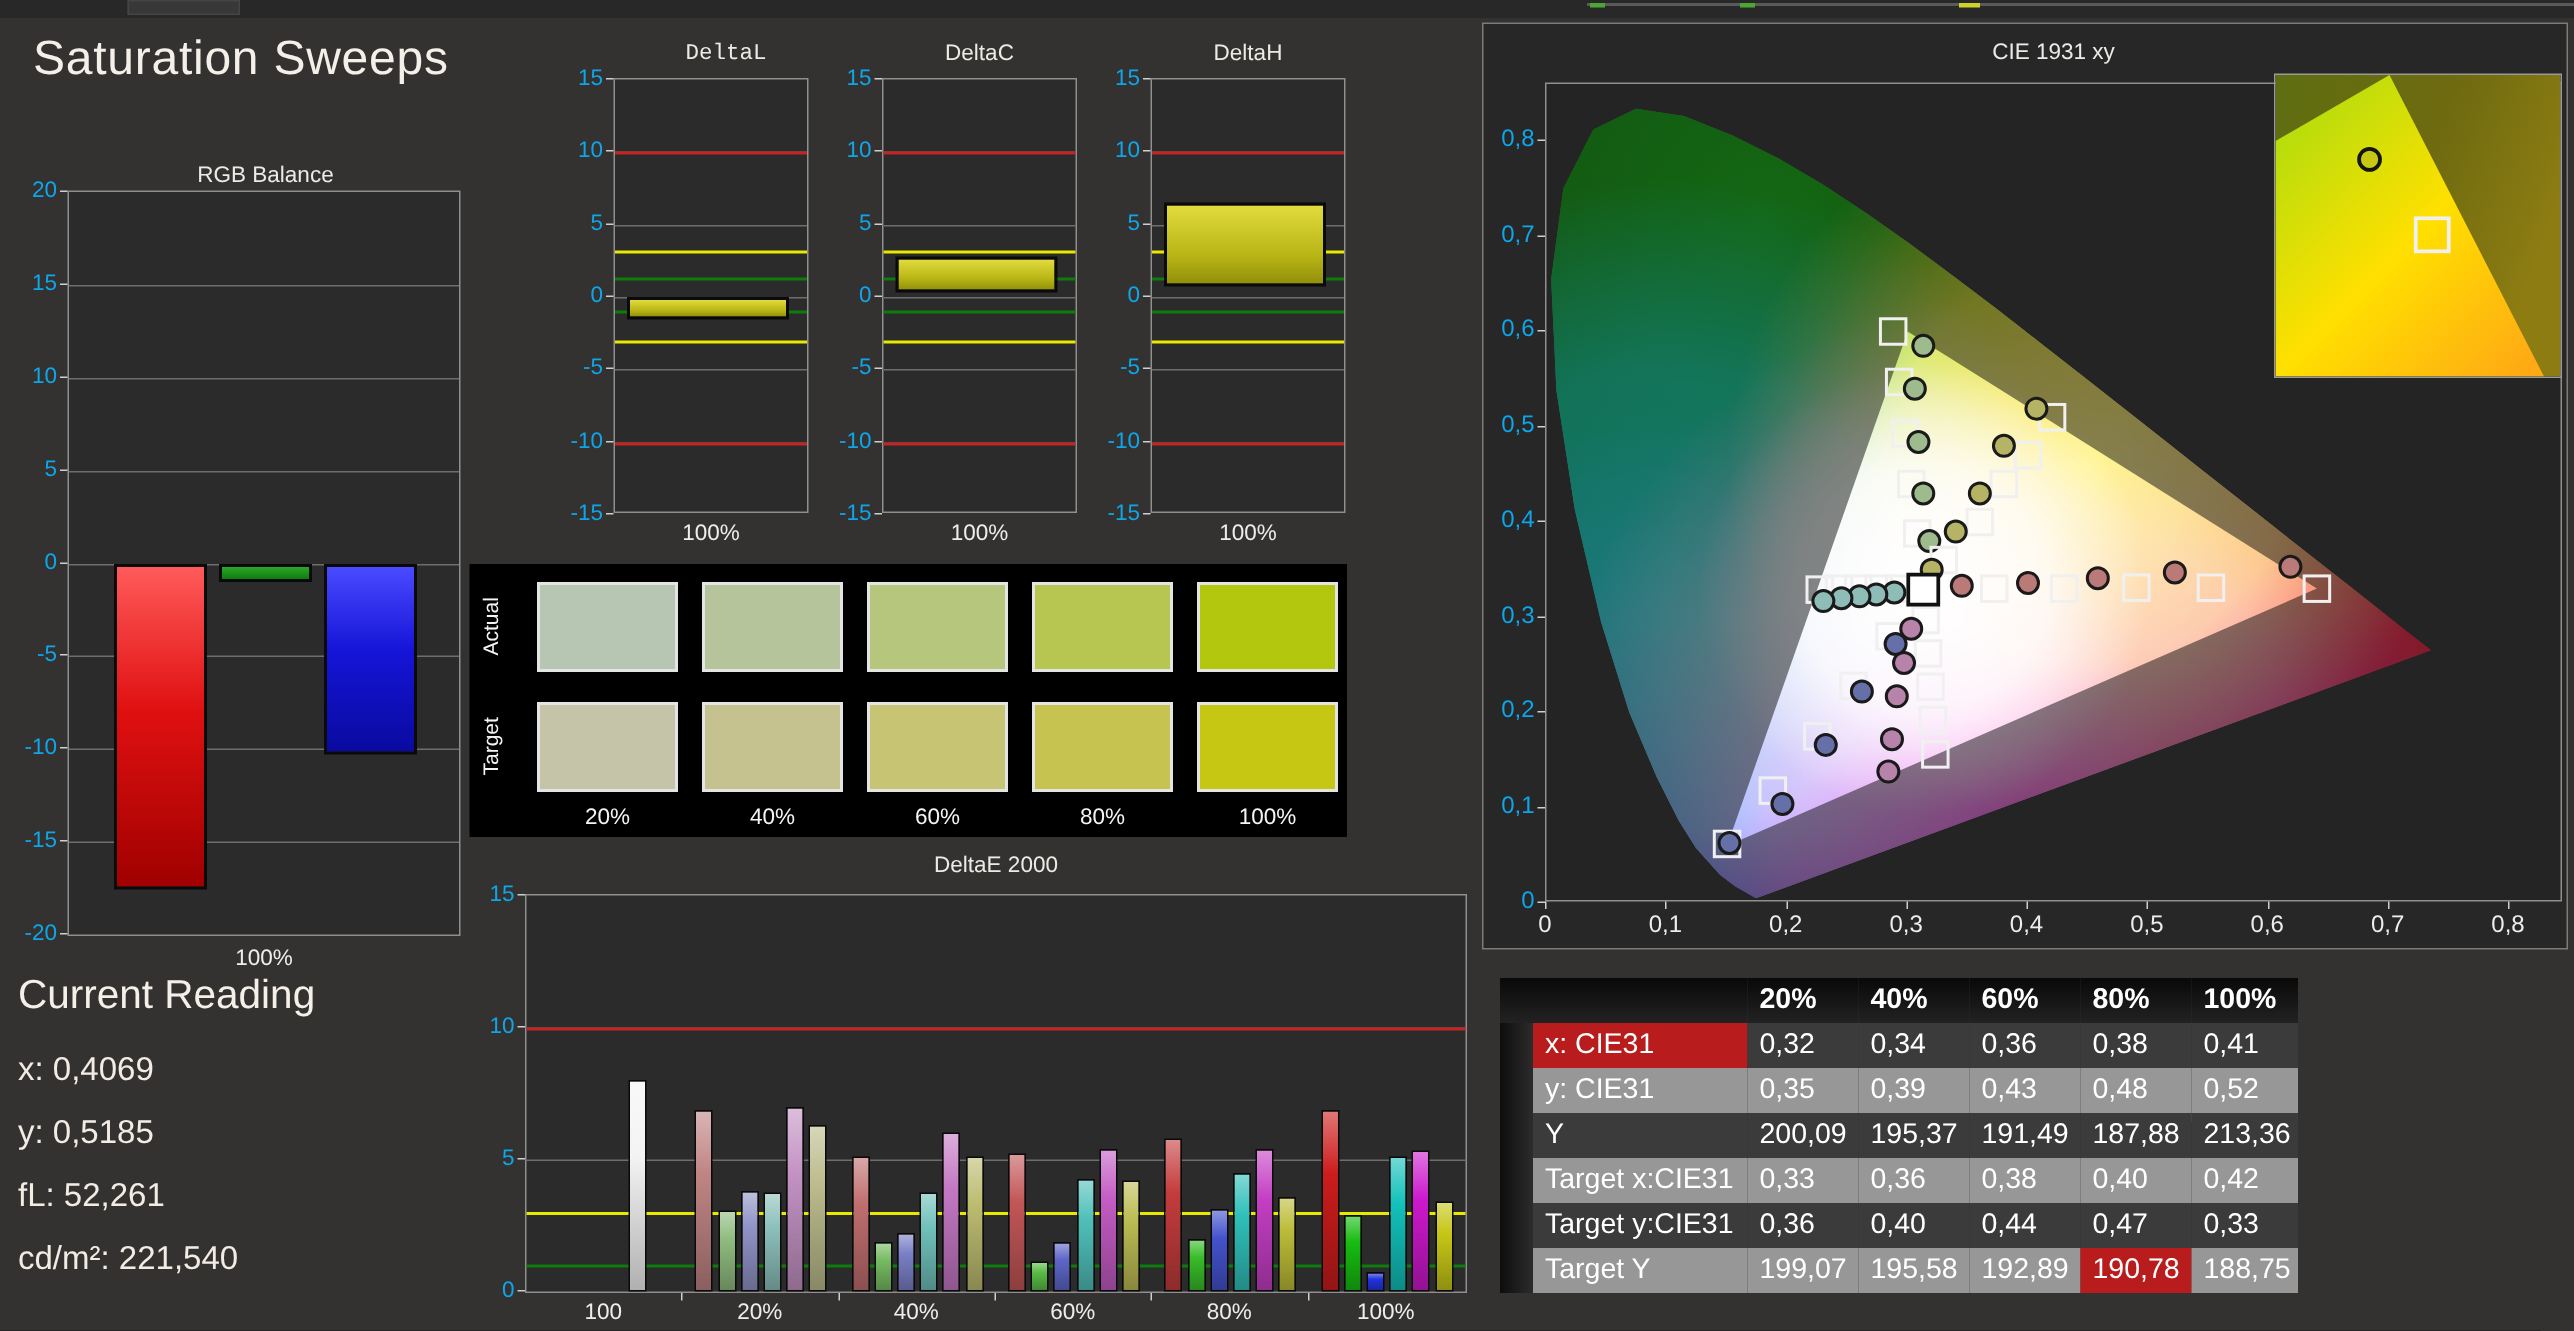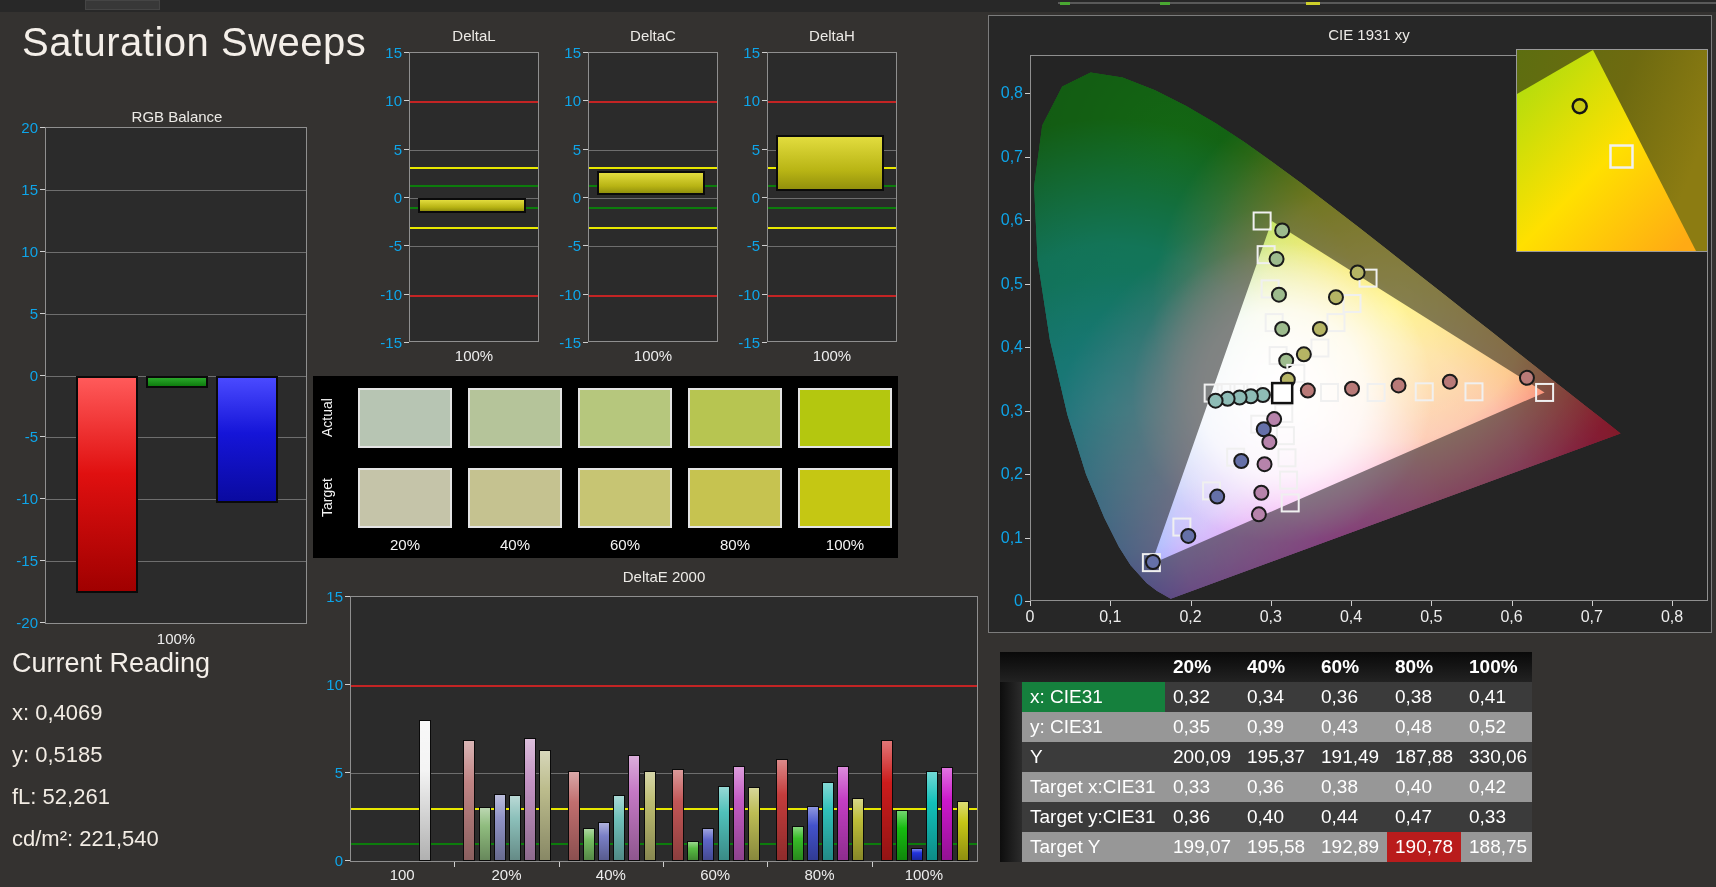--- a/index.html
+++ b/index.html
@@ -1,20 +1,20 @@
 <!DOCTYPE html>
 <html><head>
 <meta charset="utf-8">
 <style>
   html,body{margin:0;padding:0;background:#1e1e1e;}
   #root{position:relative;width:1716px;height:887px;background:#343230;overflow:hidden;
         font-family:"Liberation Sans","DejaVu Sans",sans-serif;color:#f0f0f0;}
   .abs{position:absolute;}
   .panel-title{position:absolute;color:#eceae6;font-size:15px;white-space:nowrap;transform:translateX(-50%);}
-  .page-title{position:absolute;left:22px;top:20px;font-size:40px;font-weight:400;color:#f4efe9;letter-spacing:.5px;}
+  .page-title{position:absolute;left:22px;top:20px;font-size:32px;font-weight:400;color:#f4efe9;letter-spacing:.5px;}
   .plot{position:absolute;background:#2b2b2b;border:1px solid #8f8f8f;box-sizing:border-box;}
   .gridline{position:absolute;left:0;right:0;height:1px;background:#6e6e6e;}
   .limit{position:absolute;left:0;right:0;height:2px;}
   .ylab{position:absolute;color:#0ea5e9;font-size:15px;transform:translate(-100%,-50%);white-space:nowrap;}
   .ytick{position:absolute;width:5px;height:1px;background:#cfcfcf;}
   .xtick{position:absolute;width:1px;height:5px;background:#cfcfcf;}
   .xlab{position:absolute;color:#ededed;font-size:15px;transform:translateX(-50%);white-space:nowrap;}
   .bar{position:absolute;border:2px solid #0a0a0a;box-sizing:border-box;}
   .swatch{position:absolute;border:2px solid #e4e4e4;box-sizing:border-box;}
   .rowlab{position:absolute;color:#f4f4f4;font-size:14px;writing-mode:vertical-rl;transform:rotate(180deg);text-align:center;}
@@ -45,21 +45,21 @@
       <div class="gridline" style="top: 309.375px;"></div>
       <div class="gridline" style="top: 371.25px;"></div>
       <div class="gridline" style="top: 433.125px;"></div>
       <div class="bar" style="left: 30px; top: 247.5px; width: 62px; height: 217.8px; background: linear-gradient(rgb(255, 90, 90), rgb(224, 16, 16) 45%, rgb(160, 0, 0));"></div>
       <div class="bar" style="left: 100px; top: 247.5px; width: 62px; height: 12.375px; background: linear-gradient(rgb(42, 168, 42), rgb(14, 124, 14));"></div>
       <div class="bar" style="left: 170px; top: 247.5px; width: 62px; height: 127.463px; background: linear-gradient(rgb(74, 74, 255), rgb(21, 21, 216) 45%, rgb(10, 10, 160));"></div>
     </div>
   <div class="xlab" style="left:176px;top:630px;">100%</div>
 
   <div id="delta-charts">
-      <div class="panel-title" style="left: 474px; top: 27px;">DeltaL</div>
+      <div class="panel-title" style="left: 484px; top: 27px; font-family: Liberation Mono, monospace;">DeltaL</div>
       <div class="plot" style="left: 409px; top: 52px; width: 130px; height: 290px;">
         <div class="gridline" style="top: 48.3333px;"></div>
         <div class="gridline" style="top: 96.6667px;"></div>
         <div class="gridline" style="top: 145px;"></div>
         <div class="gridline" style="top: 193.333px;"></div>
         <div class="gridline" style="top: 241.667px;"></div>
         <div class="limit" style="top: 48.3333px; background: rgb(196, 36, 36);"></div>
         <div class="limit" style="top: 241.667px; background: rgb(196, 36, 36);"></div>
         <div class="limit" style="top: 114.067px; background: rgb(232, 232, 0);"></div>
         <div class="limit" style="top: 174px; background: rgb(232, 232, 0);"></div>
@@ -386,40 +386,40 @@
       </svg></div>
 
   <div id="data-table" class="abs" style="left:1000px;top:652px;width:532px;height:210px;">
       <div class="tbl-cell" style="left: 0px; top: 0px; width: 165px; height: 30px; background: linear-gradient(rgb(9, 9, 9), rgb(34, 34, 34)); padding-left: 8px; font-weight: bold;"></div>
       <div class="tbl-cell" style="left: 165px; top: 0px; width: 74px; height: 30px; background: linear-gradient(rgb(9, 9, 9), rgb(34, 34, 34)); padding-left: 8px; font-weight: bold;">20%</div>
       <div class="tbl-cell" style="left: 239px; top: 0px; width: 74px; height: 30px; background: linear-gradient(rgb(9, 9, 9), rgb(34, 34, 34)); padding-left: 8px; font-weight: bold;">40%</div>
       <div class="tbl-cell" style="left: 313px; top: 0px; width: 74px; height: 30px; background: linear-gradient(rgb(9, 9, 9), rgb(34, 34, 34)); padding-left: 8px; font-weight: bold;">60%</div>
       <div class="tbl-cell" style="left: 387px; top: 0px; width: 74px; height: 30px; background: linear-gradient(rgb(9, 9, 9), rgb(34, 34, 34)); padding-left: 8px; font-weight: bold;">80%</div>
       <div class="tbl-cell" style="left: 461px; top: 0px; width: 71px; height: 30px; background: linear-gradient(rgb(9, 9, 9), rgb(34, 34, 34)); padding-left: 8px; font-weight: bold;">100%</div>
       <div class="tbl-cell" style="left: 0px; top: 30px; width: 22px; height: 30px; background: linear-gradient(90deg, rgb(13, 13, 13), rgb(44, 44, 44));"></div>
-      <div class="tbl-cell" style="left: 22px; top: 30px; width: 143px; height: 30px; background: #15803d; padding-left: 8px;">x: CIE31</div>
+      <div class="tbl-cell" style="left: 22px; top: 30px; width: 143px; height: 30px; background: #b91c1c; padding-left: 8px;">x: CIE31</div>
       <div class="tbl-cell" style="left: 165px; top: 30px; width: 74px; height: 30px; background: rgb(59, 59, 59); padding-left: 8px;">0,32</div>
       <div class="tbl-cell" style="left: 239px; top: 30px; width: 74px; height: 30px; background: rgb(59, 59, 59); padding-left: 8px;">0,34</div>
       <div class="tbl-cell" style="left: 313px; top: 30px; width: 74px; height: 30px; background: rgb(59, 59, 59); padding-left: 8px;">0,36</div>
       <div class="tbl-cell" style="left: 387px; top: 30px; width: 74px; height: 30px; background: rgb(59, 59, 59); padding-left: 8px;">0,38</div>
       <div class="tbl-cell" style="left: 461px; top: 30px; width: 71px; height: 30px; background: rgb(59, 59, 59); padding-left: 8px;">0,41</div>
       <div class="tbl-cell" style="left: 0px; top: 60px; width: 22px; height: 30px; background: linear-gradient(90deg, rgb(13, 13, 13), rgb(44, 44, 44));"></div>
       <div class="tbl-cell" style="left: 22px; top: 60px; width: 143px; height: 30px; background: rgb(151, 151, 151); padding-left: 8px;">y: CIE31</div>
       <div class="tbl-cell" style="left: 165px; top: 60px; width: 74px; height: 30px; background: rgb(151, 151, 151); padding-left: 8px;">0,35</div>
       <div class="tbl-cell" style="left: 239px; top: 60px; width: 74px; height: 30px; background: rgb(151, 151, 151); padding-left: 8px;">0,39</div>
       <div class="tbl-cell" style="left: 313px; top: 60px; width: 74px; height: 30px; background: rgb(151, 151, 151); padding-left: 8px;">0,43</div>
       <div class="tbl-cell" style="left: 387px; top: 60px; width: 74px; height: 30px; background: rgb(151, 151, 151); padding-left: 8px;">0,48</div>
       <div class="tbl-cell" style="left: 461px; top: 60px; width: 71px; height: 36px; background: rgb(151, 151, 151); padding-left: 8px;">0,52</div>
       <div class="tbl-cell" style="left: 0px; top: 90px; width: 22px; height: 30px; background: linear-gradient(90deg, rgb(13, 13, 13), rgb(44, 44, 44));"></div>
       <div class="tbl-cell" style="left: 22px; top: 90px; width: 143px; height: 30px; background: rgb(59, 59, 59); padding-left: 8px;">Y</div>
       <div class="tbl-cell" style="left: 165px; top: 90px; width: 74px; height: 30px; background: rgb(59, 59, 59); padding-left: 8px;">200,09</div>
       <div class="tbl-cell" style="left: 239px; top: 90px; width: 74px; height: 30px; background: rgb(59, 59, 59); padding-left: 8px;">195,37</div>
       <div class="tbl-cell" style="left: 313px; top: 90px; width: 74px; height: 30px; background: rgb(59, 59, 59); padding-left: 8px;">191,49</div>
       <div class="tbl-cell" style="left: 387px; top: 90px; width: 74px; height: 30px; background: rgb(59, 59, 59); padding-left: 8px;">187,88</div>
-      <div class="tbl-cell" style="left: 461px; top: 90px; width: 71px; height: 30px; background: rgb(59, 59, 59); padding-left: 8px;">330,06</div>
+      <div class="tbl-cell" style="left: 461px; top: 90px; width: 71px; height: 30px; background: rgb(59, 59, 59); padding-left: 8px;">213,36</div>
       <div class="tbl-cell" style="left: 0px; top: 120px; width: 22px; height: 30px; background: linear-gradient(90deg, rgb(13, 13, 13), rgb(44, 44, 44));"></div>
       <div class="tbl-cell" style="left: 22px; top: 120px; width: 143px; height: 30px; background: rgb(151, 151, 151); padding-left: 8px;">Target x:CIE31</div>
       <div class="tbl-cell" style="left: 165px; top: 120px; width: 74px; height: 30px; background: rgb(151, 151, 151); padding-left: 8px;">0,33</div>
       <div class="tbl-cell" style="left: 239px; top: 120px; width: 74px; height: 30px; background: rgb(151, 151, 151); padding-left: 8px;">0,36</div>
       <div class="tbl-cell" style="left: 313px; top: 120px; width: 74px; height: 30px; background: rgb(151, 151, 151); padding-left: 8px;">0,38</div>
       <div class="tbl-cell" style="left: 387px; top: 120px; width: 74px; height: 30px; background: rgb(151, 151, 151); padding-left: 8px;">0,40</div>
       <div class="tbl-cell" style="left: 461px; top: 120px; width: 71px; height: 30px; background: rgb(151, 151, 151); padding-left: 8px;">0,42</div>
       <div class="tbl-cell" style="left: 0px; top: 150px; width: 22px; height: 30px; background: linear-gradient(90deg, rgb(13, 13, 13), rgb(44, 44, 44));"></div>
       <div class="tbl-cell" style="left: 22px; top: 150px; width: 143px; height: 30px; background: rgb(59, 59, 59); padding-left: 8px;">Target y:CIE31</div>
       <div class="tbl-cell" style="left: 165px; top: 150px; width: 74px; height: 30px; background: rgb(59, 59, 59); padding-left: 8px;">0,36</div>

